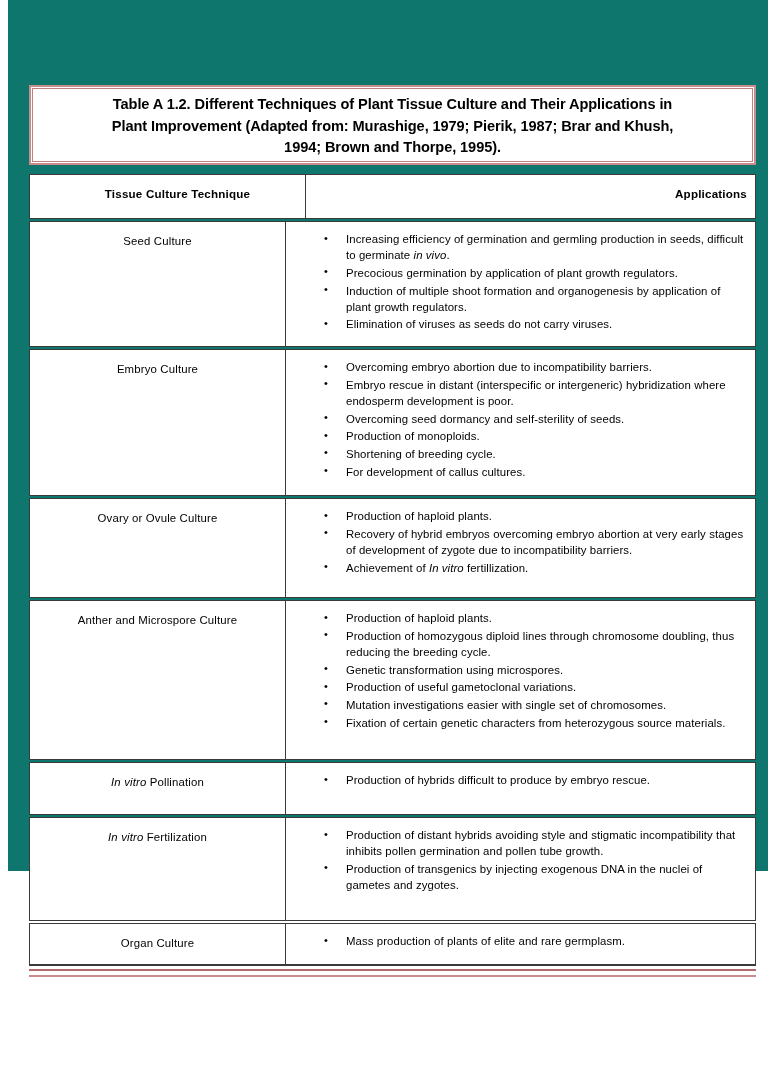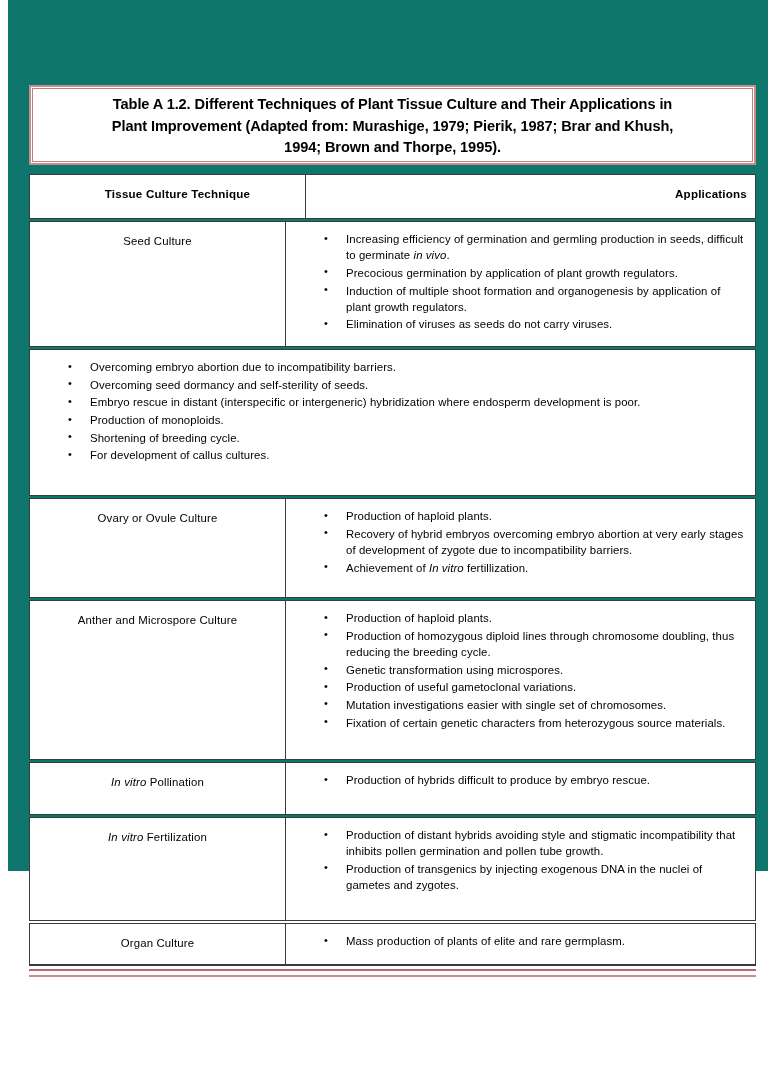--- a/index.html
+++ b/index.html
@@ -174,25 +174,28 @@
         <ul class="apps">
             <li>Increasing efficiency of germination and germling production in seeds, difficult to germinate <i>in vivo</i>.</li>
             <li>Precocious germination by application of plant growth regulators.</li>
             <li>Induction of multiple shoot formation and organogenesis by application of plant growth regulators.</li>
             <li>Elimination of viruses as seeds do not carry viruses.</li>
           </ul>
       </div>
     </div>
 
     <div class="trow" style="top:175px; height:147px;">
+      <div class="tcell-left">
+        <span class="tech-label">Embryo Culture</span>
+      </div>
       <div class="tcell-right">
         <ul class="apps">
             <li>Overcoming embryo abortion due to incompatibility barriers.</li>
+            <li>Embryo rescue in distant (interspecific or intergeneric) hybridization where endosperm development is poor.</li>
             <li>Overcoming seed dormancy and self-sterility of seeds.</li>
-            <li>Embryo rescue in distant (interspecific or intergeneric) hybridization where endosperm development is poor.</li>
             <li>Production of monoploids.</li>
             <li>Shortening of breeding cycle.</li>
             <li>For development of callus cultures.</li>
           </ul>
       </div>
     </div>
 
     <div class="trow" style="top:324px; height:100px;">
       <div class="tcell-left">
         <span class="tech-label">Ovary or Ovule Culture</span>

